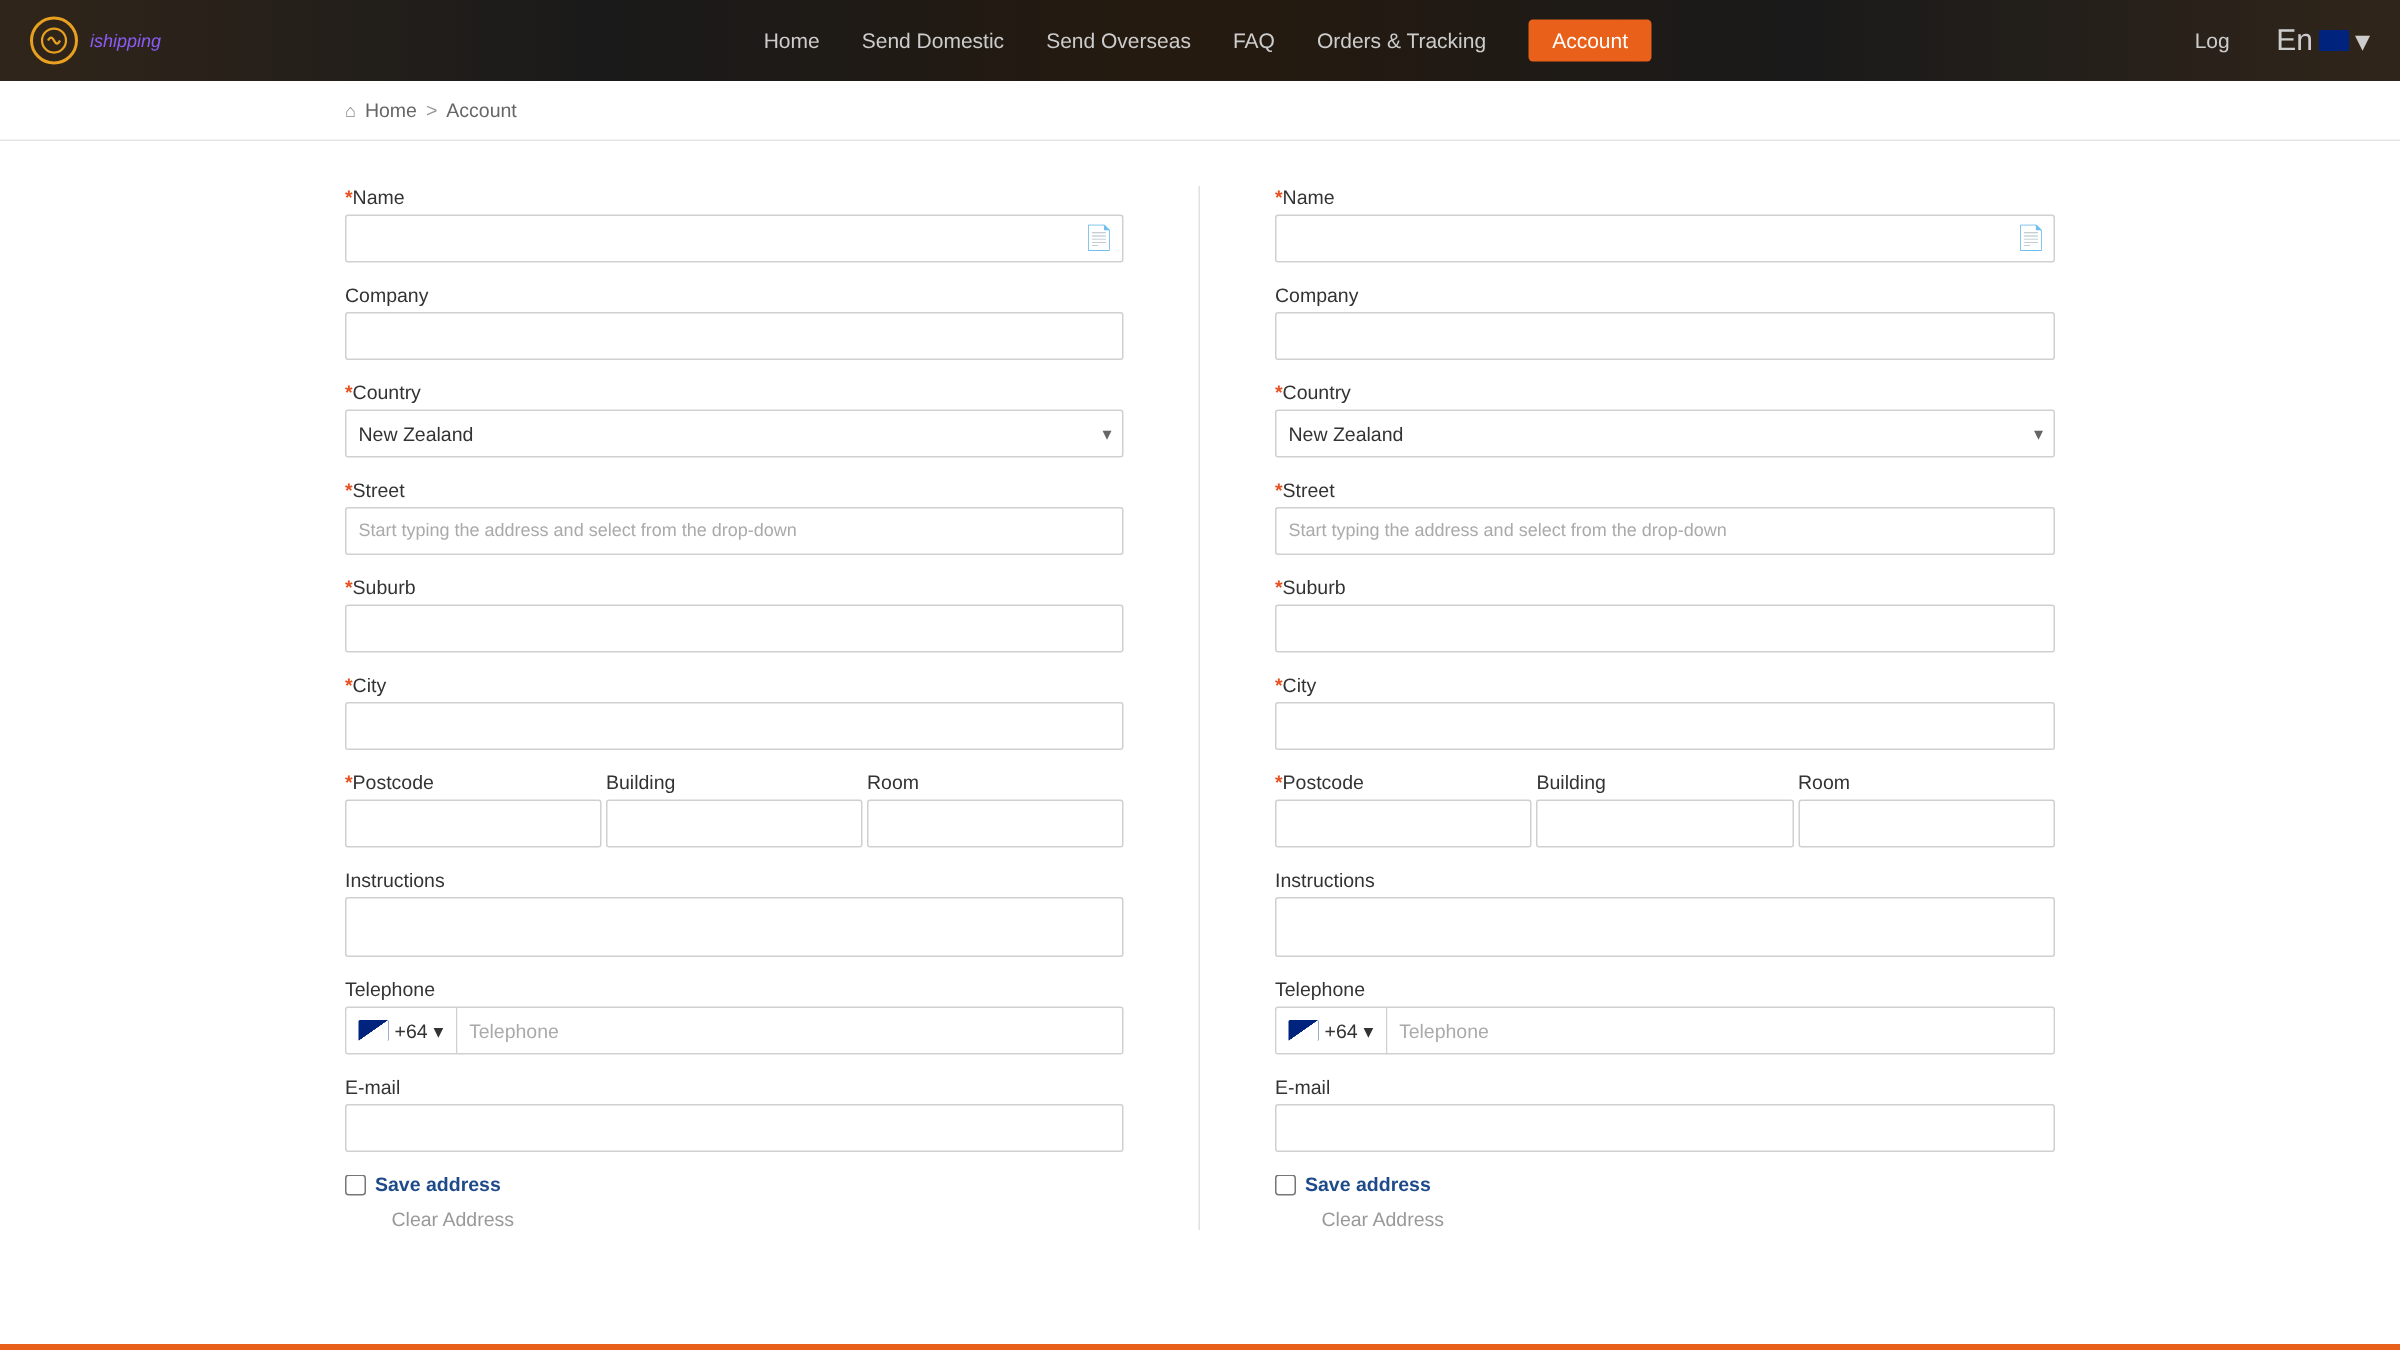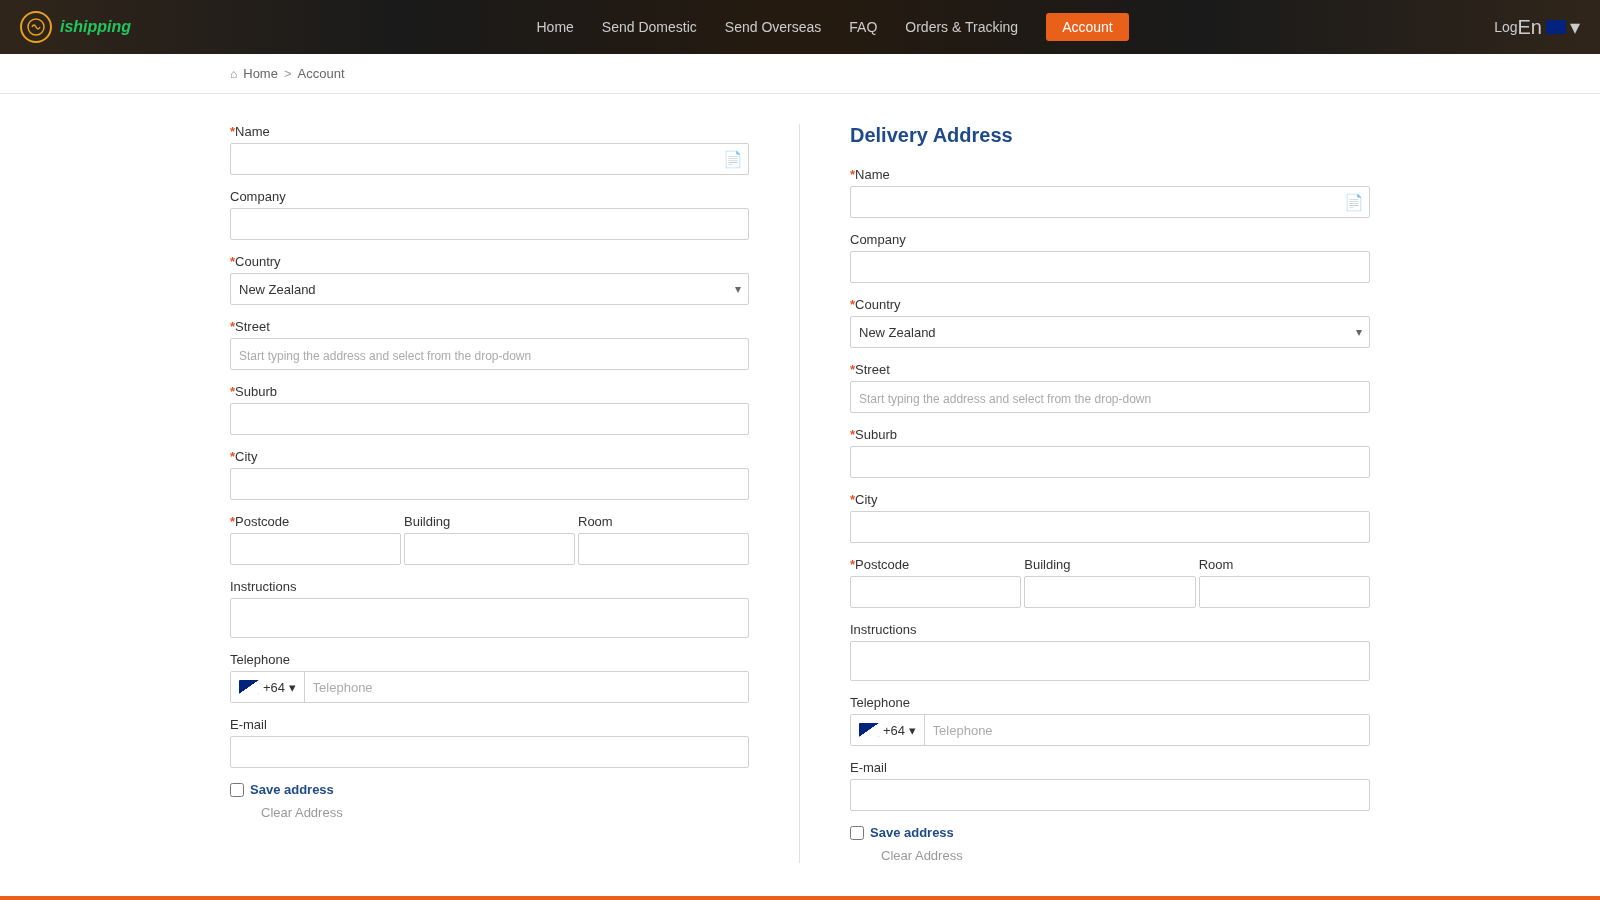--- a/index.html
+++ b/index.html
@@ -40,24 +40,24 @@
       height: 32px;
       border: 2px solid #e8a020;
       border-radius: 50%;
       display: flex;
       align-items: center;
       justify-content: center;
       color: #e8a020;
       font-size: 10px;
     }
     .logo-text {
-      color: #22c55e;
-      font-size: 16px;
+      color: #8b5cf6;
+      font-size: 12px;
       font-style: italic;
-      font-weight: bold;
+      font-weight: normal;
     }
     .nav {
       display: flex;
       align-items: center;
       gap: 28px;
       flex: 1;
       justify-content: center;
     }
     .nav a {
       color: #ccc;
@@ -70,21 +70,21 @@
       color: white;
       border: none;
       padding: 6px 16px;
       border-radius: 3px;
       font-size: 14px;
       cursor: pointer;
     }
     .header-right {
       display: flex;
       align-items: center;
-      gap: 0;
+      gap: 31px;
     }
     .header-log {
       color: #ccc;
       font-size: 14px;
       cursor: pointer;
     }
     .lang-selector {
       display: flex;
       align-items: center;
       gap: 4px;
@@ -163,21 +163,21 @@
       color: #e85020;
       font-weight: bold;
     }
 
     .form-input {
       width: 100%;
       height: 32px;
       border: 1px solid #d0d0d0;
       border-radius: 2px;
       padding: 0 8px;
-      font-size: 18px;
+      font-size: 11px;
       color: #333;
       outline: none;
     }
 
     .form-input::placeholder {
       color: #aaa;
       font-size: 12px;
     }
 
     .input-with-icon {
@@ -460,21 +460,20 @@
 
       <div class="save-address">
         <input type="checkbox" style="">
         <span>Save address</span>
       </div>
 
       <div class="clear-address">Clear Address</div>
     </div>
 
     <div class="col-right">
-      <h2 class="section-title">Delivery Address</h2>
 
       <div class="form-group">
         <label class="form-label">
           <span class="required">*</span><span>Name</span>
         </label>
         <div class="input-with-icon">
           <input type="text" class="form-input" style="">
           <span class="contact-icon">📄</span>
         </div>
       </div>

